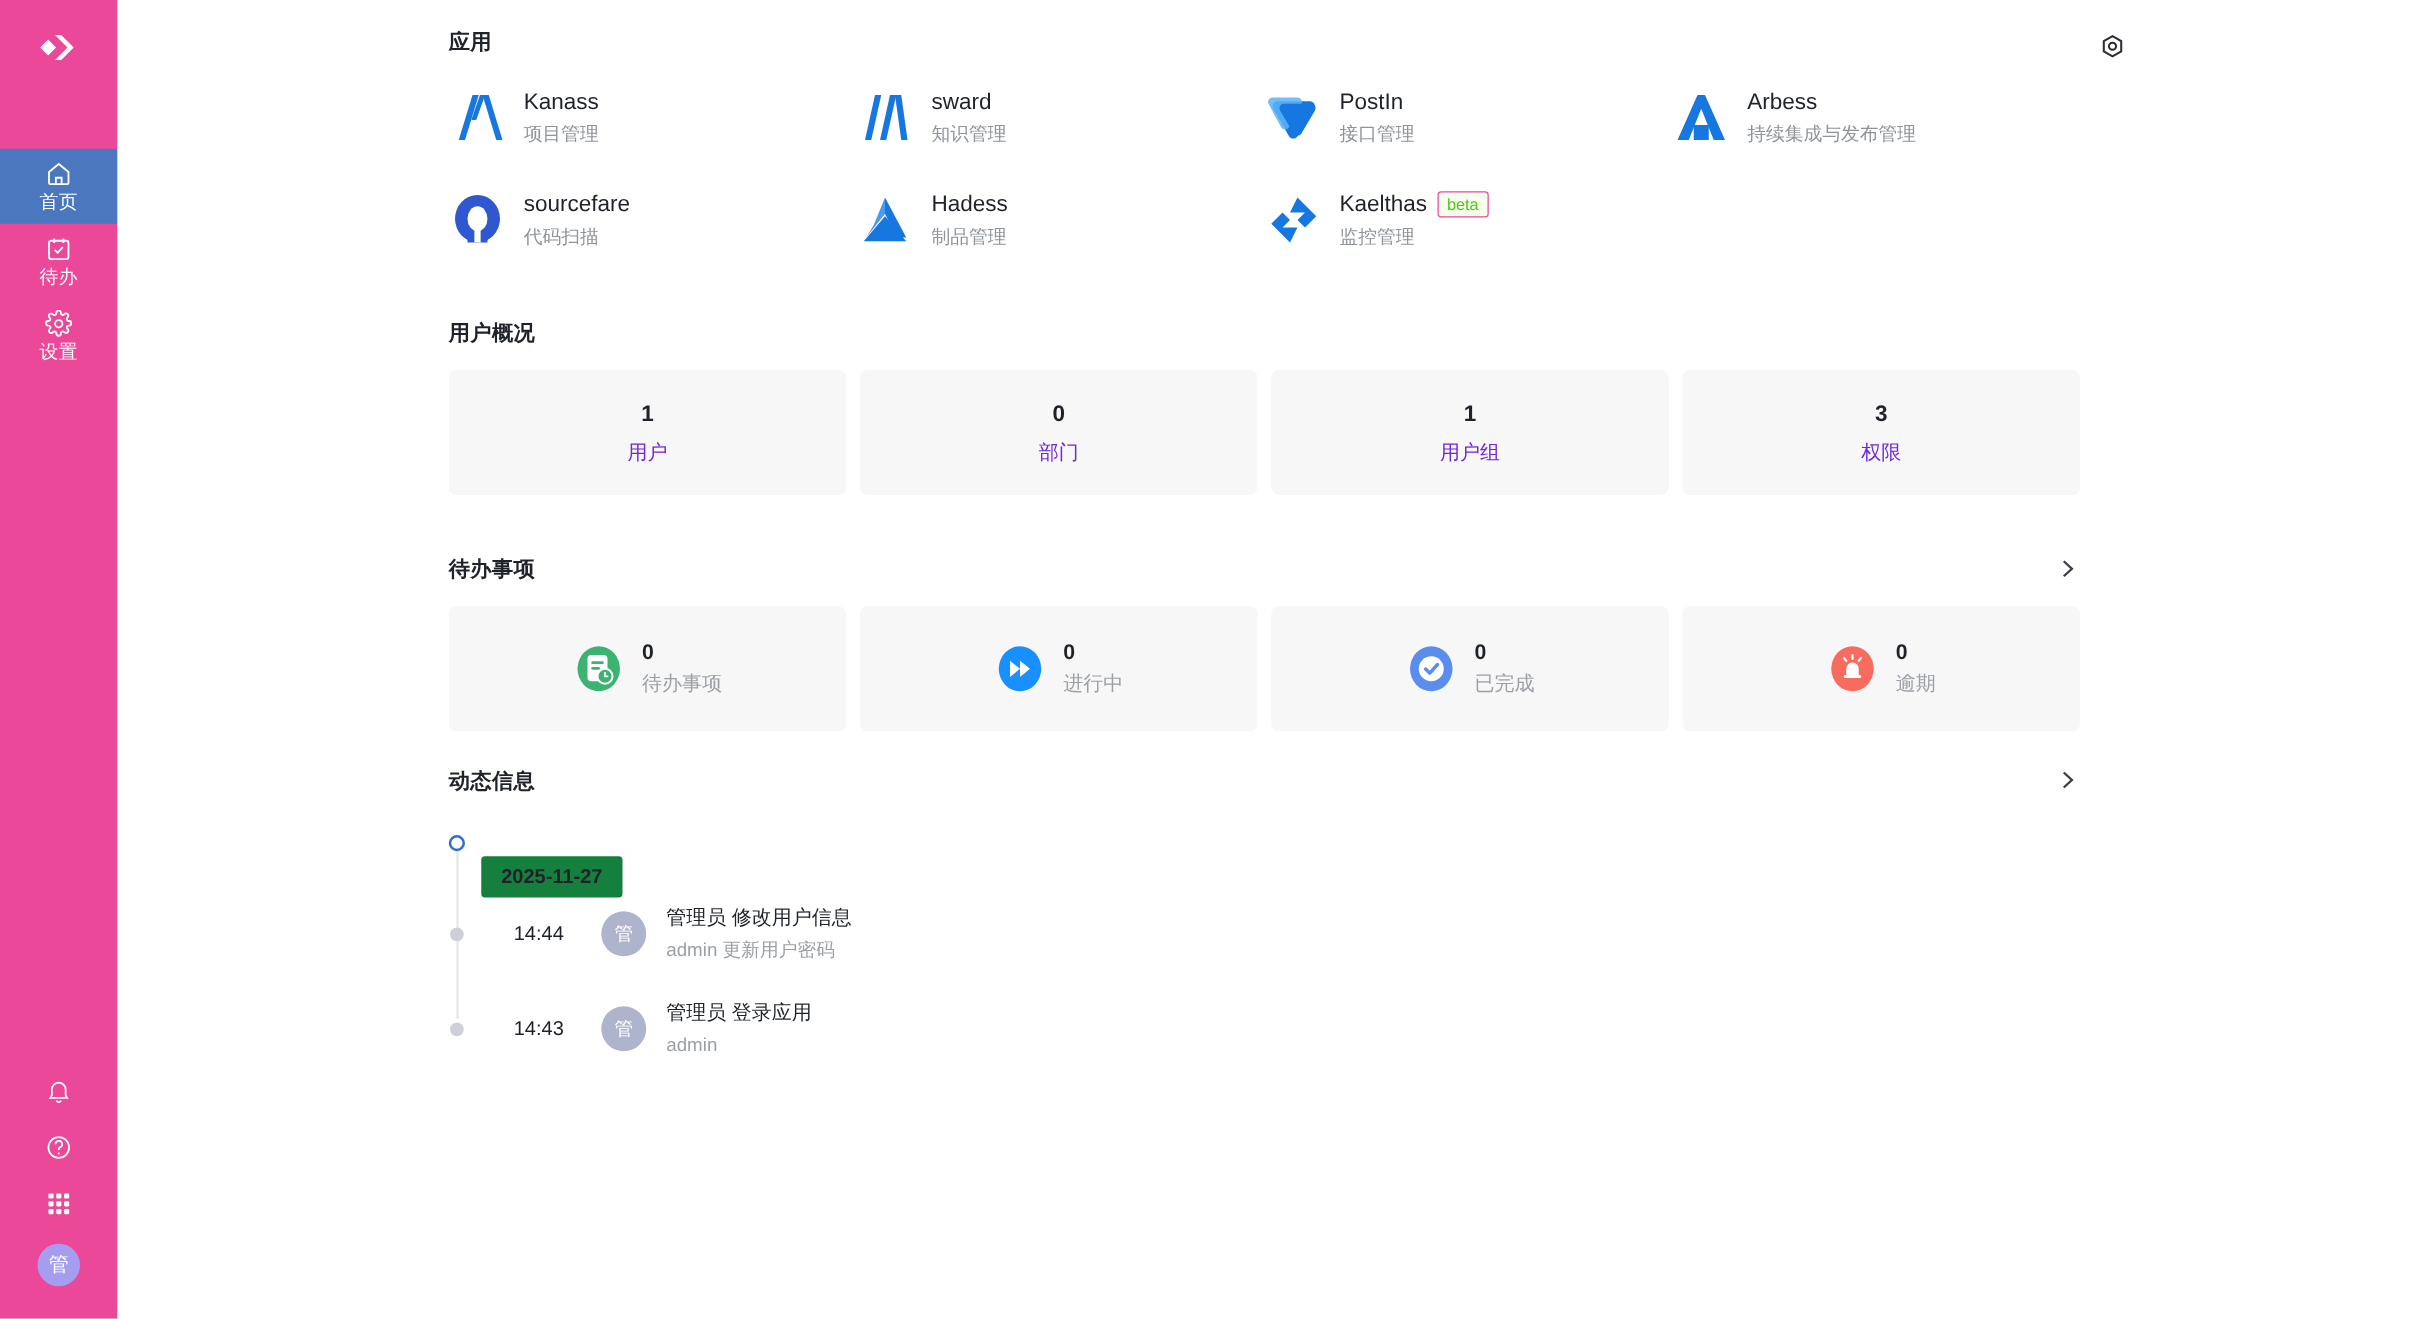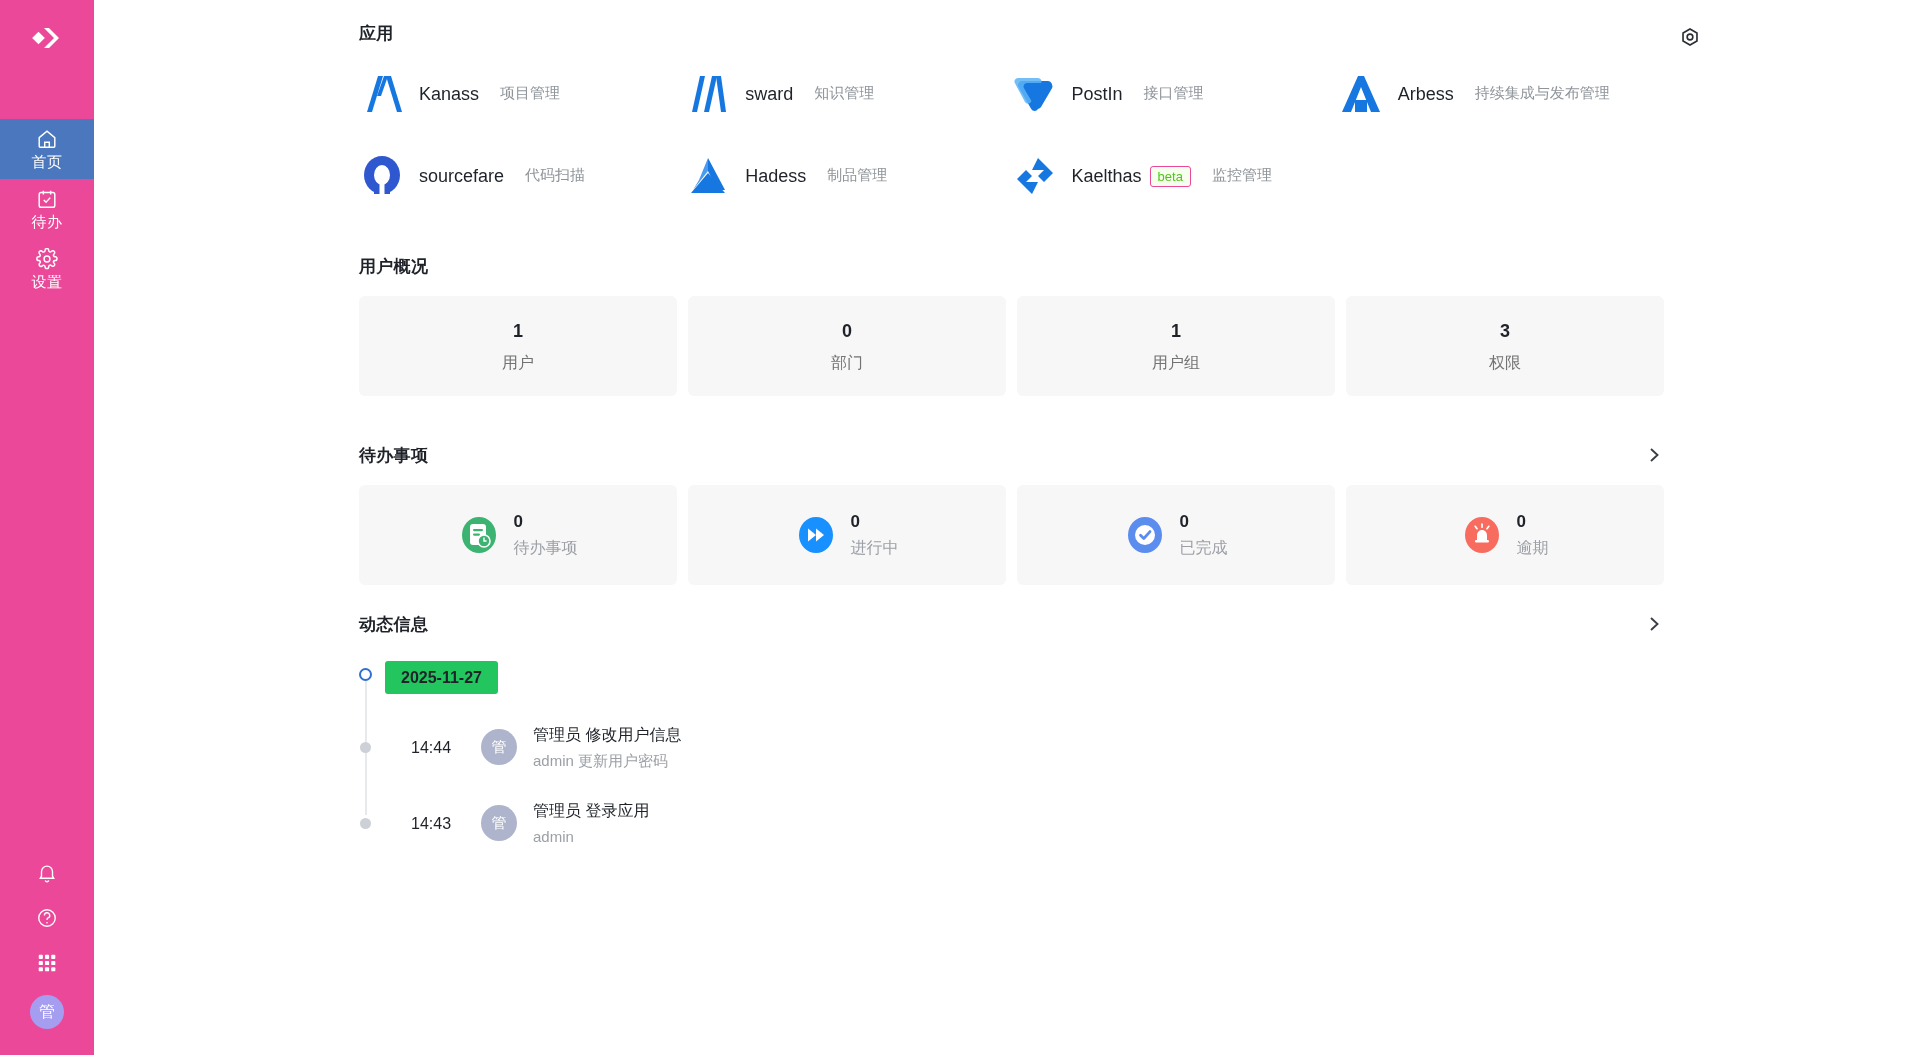--- a/index.html
+++ b/index.html
@@ -82,21 +82,21 @@
   .apps-grid {
     display: grid; grid-template-columns: repeat(4, 1fr);
     row-gap: 26px; margin-top: 22px;
   }
   .app-card {
     display: flex; align-items: center; gap: 14px; cursor: pointer;
     height: 56px;
   }
   .app-logo { width: 46px; height: 46px; flex: 0 0 46px;
     display:flex; align-items:center; justify-content:center; }
-  .app-text { display: flex; flex-direction: row; gap: 21px; }
+  .app-text { display: flex; flex-direction: column; gap: 7px; }
   .app-name-row { display: flex; align-items: center; gap: 8px; }
   .app-name { font-size: 18px; color: #1f2329; line-height: 21px; }
   .app-desc { font-size: 15px; color: #8f9499; line-height: 18px; }
   .beta-badge {
     font-size: 13px; color: #52c41a; background: #f6ffed;
     border: 1px solid #ec4899; border-radius: 3px;
     padding: 1px 7px; line-height: 17px;
   }
 
   
@@ -104,21 +104,21 @@
     display: grid; grid-template-columns: repeat(4, 1fr);
     column-gap: 11px; margin-top: 19px;
   }
   .stat-card {
     background: #f7f7f8; border-radius: 6px;
     height: 100px; display: flex; flex-direction: column;
     align-items: center; justify-content: center; gap: 13px;
     cursor: pointer;
   }
   .stat-num { font-size: 18px; font-weight: bold; color: #1f2329; line-height: 20px; }
-  .stat-label { font-size: 16px; color: #737373; line-height: 18px; }
+  .stat-label { font-size: 16px; color: #6d28d9; line-height: 18px; }
 
   
   .todo-grid {
     display: grid; grid-template-columns: repeat(4, 1fr);
     column-gap: 11px; margin-top: 19px;
   }
   .todo-card {
     background: #f7f7f8; border-radius: 6px;
     height: 100px; display: flex; align-items: center; justify-content: center;
     gap: 15px; cursor: pointer;
@@ -138,23 +138,23 @@
   .tl-row { display: flex; align-items: flex-start; position: relative; }
   .tl-dot-col { width: 26px; flex: 0 0 26px; position: relative; }
   .tl-dot {
     position: absolute; left: 0; width: 13px; height: 13px; border-radius: 50%;
     border: 2px solid #2f6fd0; background: #ffffff;
   }
   .tl-dot.small {
     width: 11px; height: 11px; border: none; background: #cdd0d6; left: 1px;
   }
   .date-chip {
-    background: #22c55e; border-radius: 3px;
+    background: #15803d; border-radius: 3px;
     font-size: 16px; font-weight: bold; color: #1f2329;
-    padding: 7px 16px; display: inline-block; line-height: 19px;
+    padding: 7px 16px; display: inline-block; line-height: 19px; margin-top: 24px;
   }
   .tl-time {
     font-size: 16px; color: #1f2329; width: 96px; flex: 0 0 96px;
     padding-left: 26px; line-height: 19px;
   }
   .tl-avatar {
     width: 36px; height: 36px; border-radius: 50%; background: #aeb4cc;
     color: #ffffff; font-size: 15px;
     display: flex; align-items: center; justify-content: center;
     flex: 0 0 36px;

